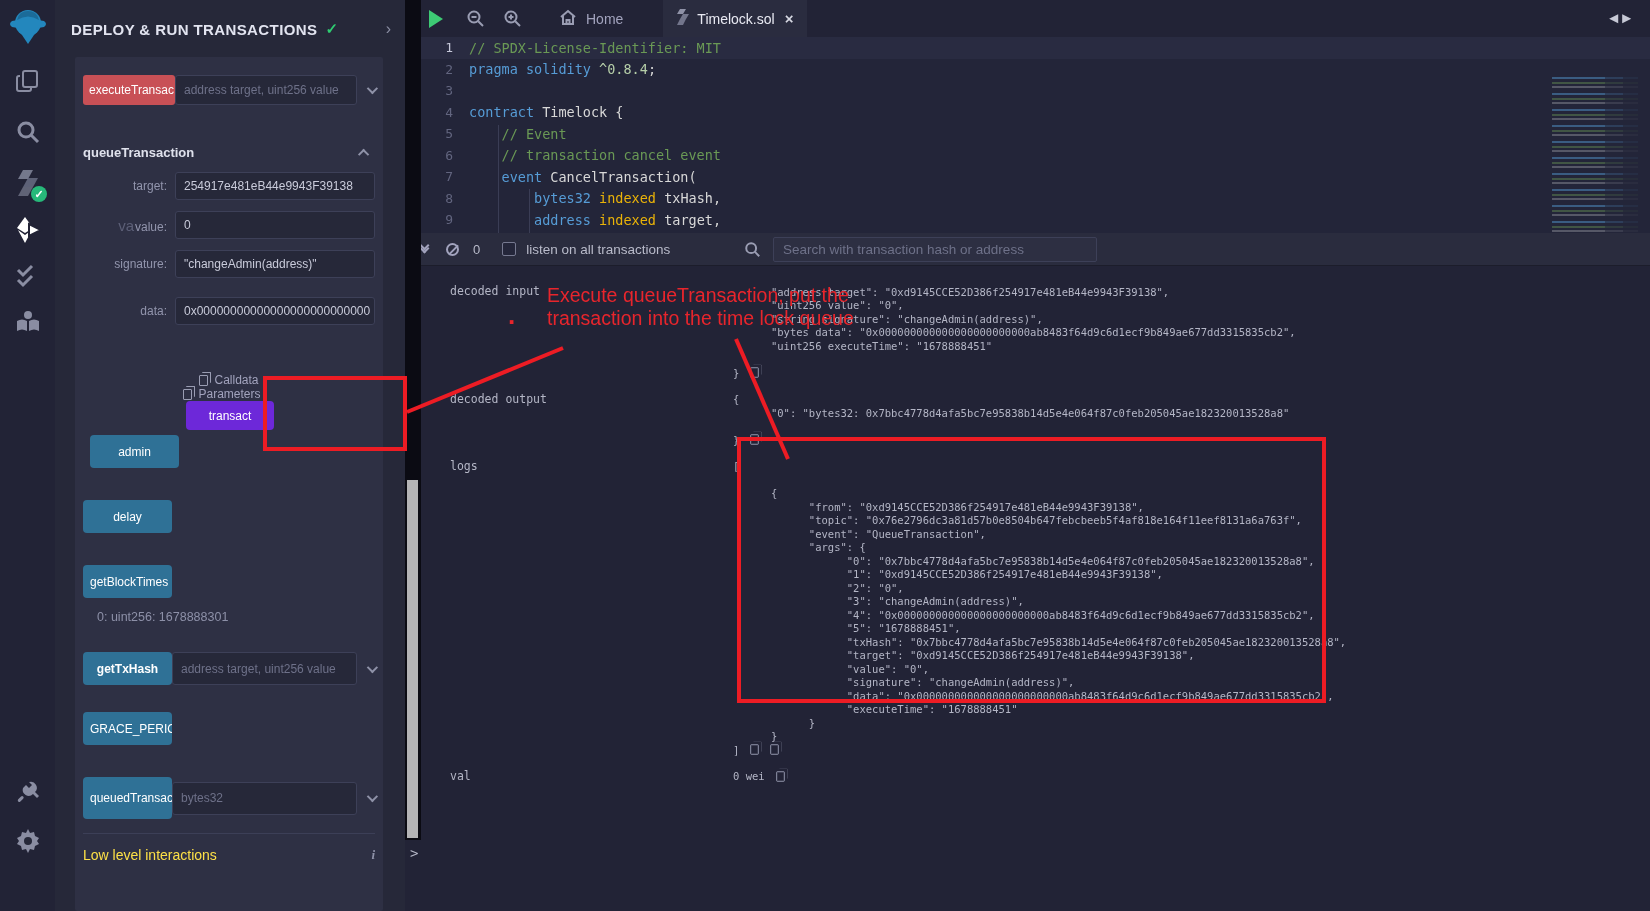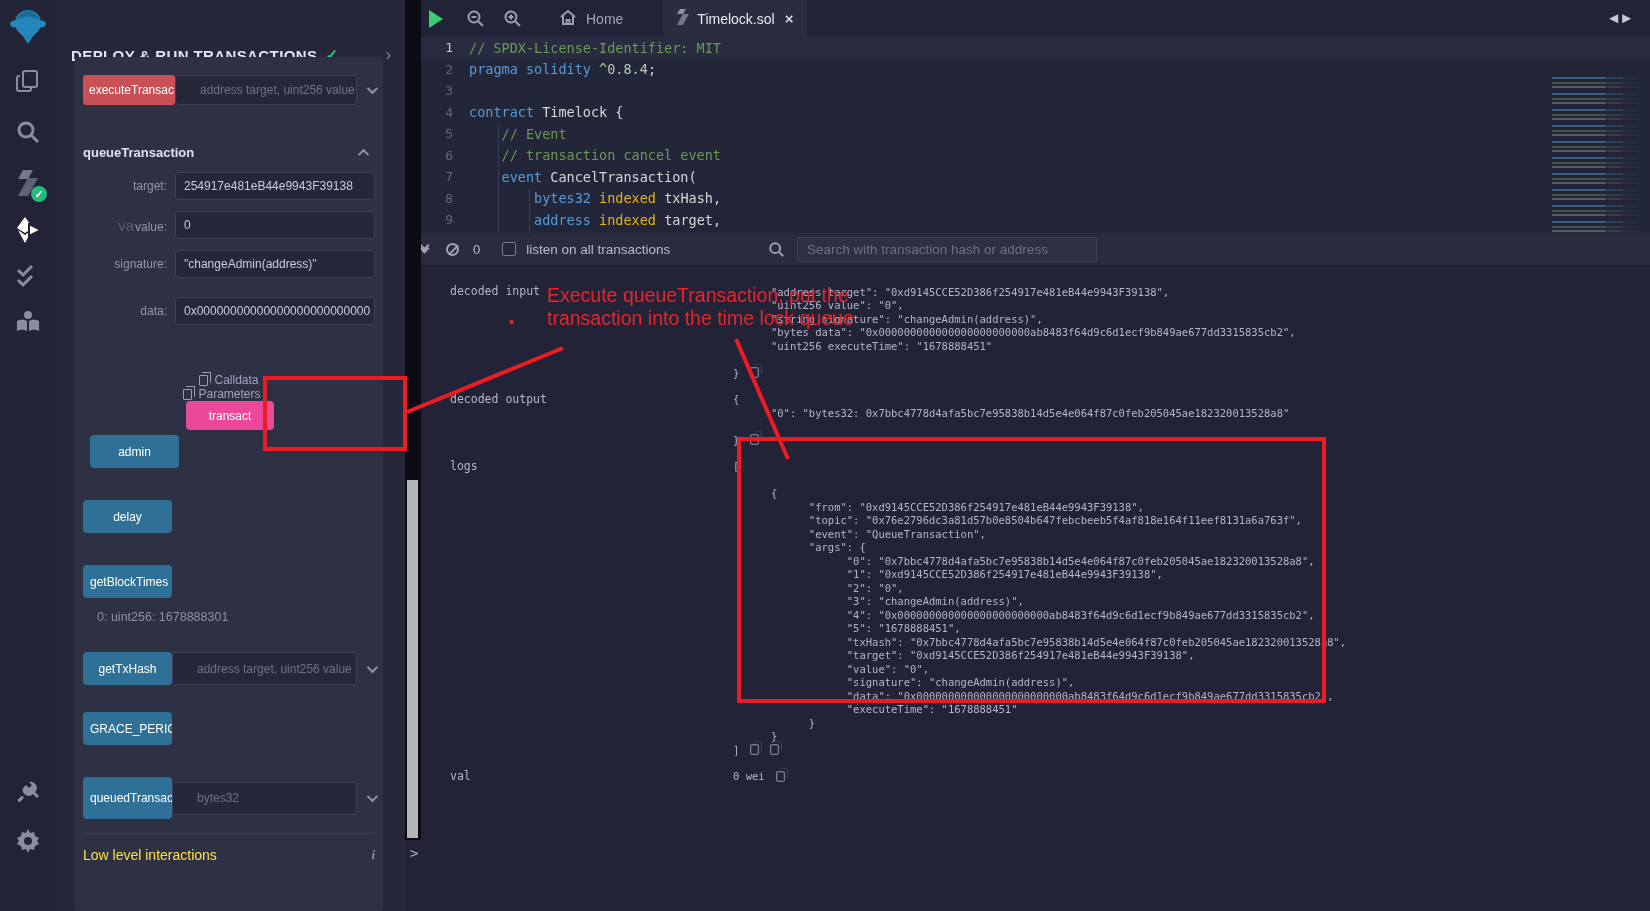--- a/index.html
+++ b/index.html
@@ -12,35 +12,35 @@
   .rail { position:absolute; left:0; top:0; width:55px; height:911px; background:#222336; z-index:5; }
   .rail .ric { position:absolute; left:0; width:55px; display:flex; justify-content:center; }
   .logo-badge { width:40px; height:40px; }
   .ric svg { display:block; }
   .badge-check {
     position:absolute; right:8px; bottom:-4px; width:16px; height:16px; border-radius:50%;
     background:#27b97a; color:#fff; font-size:11px; line-height:16px; text-align:center; font-weight:bold;
   }
   
   .panel { position:absolute; left:55px; top:0; width:350px; height:911px; background:#262839; z-index:4; }
-  .panel-header { display:flex; align-items:center; padding:20px 14px 10px 16px;margin-top:26px; }
+  .panel-header { display:flex; align-items:center; padding:20px 14px 10px 16px; }
   .panel-title { color:#e2e4f0; font-size:15px; font-weight:700; letter-spacing:.4px; }
   .title-check { color:#2ecc71; font-size:15px; font-weight:bold; margin-left:8px; }
   .panel-collapse { margin-left:auto; color:#8a8da2; font-size:16px; cursor:pointer; }
   .card { position:absolute; left:20px; right:22px; top:57px; bottom:0; background:#2e3044; border-radius:2px; }
   .fn-row { position:absolute; left:8px; right:8px; display:flex; align-items:center; }
   .btn { border:none; border-radius:3px; color:#fff; font-size:12px; cursor:pointer;
          font-family:"Liberation Sans",sans-serif; white-space:nowrap; overflow:hidden; }
   .btn-red { background:#c85056; width:92px; min-width:92px; height:30px; padding:0 6px; text-align:left; }
   .btn-blue { background:#2f7196; width:89px; min-width:89px; height:33px; border-radius:4px; }
   .btn-blue.short { text-align:center; }
   .btn-blue.clip { text-align:left; padding:0 7px; }
-  .btn-orange { background:#ec4899; width:88px; height:29px; border-radius:4px; text-align:center; }
+  .btn-orange { background:#6d28d9; width:88px; height:29px; border-radius:4px; text-align:center; }
   .fn-input { flex:1; height:30px; background:#262839; border:1px solid #3d4058; border-radius:3px;
-              margin-left:0; padding:0 24px; font-size:12px; color:#6e7189; display:flex; align-items:center;
+              margin-left:0; padding:0 8px; font-size:12px; color:#6e7189; display:flex; align-items:center;
               white-space:nowrap; overflow:hidden; }
   .chev { width:8px; height:8px; border-right:2px solid #8f92a8; border-bottom:2px solid #8f92a8; margin-left:10px; flex:0 0 auto; }
   .chev.down { transform:rotate(45deg) translateY(-2px); }
   .chev.up { transform:rotate(-135deg) translateY(-2px); }
   .sec-title { position:absolute; left:8px; color:#dfe1ec; font-size:13px; font-weight:700; }
   .field { position:absolute; left:8px; right:8px; display:flex; align-items:center; height:28px; }
   .field .flabel { width:92px; text-align:right; padding-right:8px; color:#9295ad; font-size:12px; white-space:nowrap; }
   .ghost { color:#5c5f77; font-size:15px; margin-right:1px; }
   .field .finput { flex:1; height:28px; background:#262839; border:1px solid #3d4058; border-radius:3px;
                    padding:0 8px; font-size:12px; color:#c9cbda; display:flex; align-items:center;
@@ -95,21 +95,21 @@
                display:flex; align-items:center; border-bottom:1px solid #1c1d2b; }
   .th-ic { margin-left:16px; display:flex; align-items:center; color:#a2a3bd; cursor:pointer; }
   .dchev { display:flex; flex-direction:column; }
   .dchev i { width:7px; height:7px; border-right:2px solid #a2a3bd; border-bottom:2px solid #a2a3bd; transform:rotate(45deg); margin-top:-4px; }
   .noslash { width:13px; height:13px; border:2px solid #a2a3bd; border-radius:50%; position:relative; }
   .noslash::after { content:""; position:absolute; left:-1px; top:4.5px; width:13px; height:2px; background:#a2a3bd; transform:rotate(-45deg); }
   .th-count { margin-left:14px; font-size:13px; color:#b9bbca; }
   .th-check { margin-left:22px; width:14px; height:14px; border:1px solid #767990; border-radius:2px; background:#24263a; cursor:pointer; }
   .th-label { margin-left:10px; font-size:13.5px; color:#b9bbca; }
   .th-search { margin-left:auto; display:flex; align-items:center; }
-  .search-input { width:300px; height:25px; background:#2d2f42; border:1px solid #3d4058; border-radius:2px;
+  .search-input { width:324px; height:25px; background:#2d2f42; border:1px solid #3d4058; border-radius:2px;
                   margin:0 553px 0 12px; padding:0 9px; display:flex; align-items:center;
                   color:#6e7189; font-size:13.5px; white-space:nowrap; overflow:hidden; }
   .term-body { position:absolute; left:0; top:33px; right:0; bottom:0; overflow:hidden; padding-top:19px; }
   .t-sec { display:flex; align-items:flex-start; margin-bottom:13px; }
   .t-label { width:328px; flex:0 0 auto; padding-left:45px; font-family:"DejaVu Sans Mono",monospace; font-size:11.5px; color:#b4b6c6; line-height:13.5px; }
   .t-lines { flex:1; }
   .t-line { display:flex; align-items:center; height:13.5px; font-family:"DejaVu Sans Mono",monospace; font-size:10.5px; color:#b4b6c6; }
   .t-line .txt { white-space:pre; }
   .t-line .cp { margin-left:11px; transform:scale(.95); }
   .prompt { position:absolute; left:5px; top:612px; color:#b4b6c6; font-size:14px; font-family:"DejaVu Sans Mono",monospace; }
@@ -237,21 +237,21 @@
         <button class="btn btn-orange" style="margin-left:2px;">transact</button>
       </div>
 
       <button class="btn btn-blue short" style="position:absolute; left:15px; top:378px;">admin</button>
       <button class="btn btn-blue short" style="position:absolute; left:8px; top:443px;">delay</button>
 
       <button class="btn btn-blue clip" style="position:absolute; left:8px; top:508px;">getBlockTimes</button>
       <div class="result-line" style="top:553px;">0: uint256: 1678888301</div>
 
       <div class="fn-row" style="top:595px;">
-        <button class="btn btn-blue short" style="height:33px;">getTxHash</button>
+        <button class="btn btn-blue short" style="height:33px;font-weight:bold;">getTxHash</button>
         <div class="fn-input" style="height:33px;">address target, uint256 value</div>
         <i class="chev down"></i>
       </div>
 
       <button class="btn btn-blue clip" style="position:absolute; left:8px; top:655px;">GRACE_PERIOD</button>
 
       <div class="fn-row" style="top:720px;">
         <button class="btn btn-blue clip" style="height:42px;text-align:right;">queuedTransac</button>
         <div class="fn-input" style="height:33px;">bytes32</div>
         <i class="chev down"></i>

